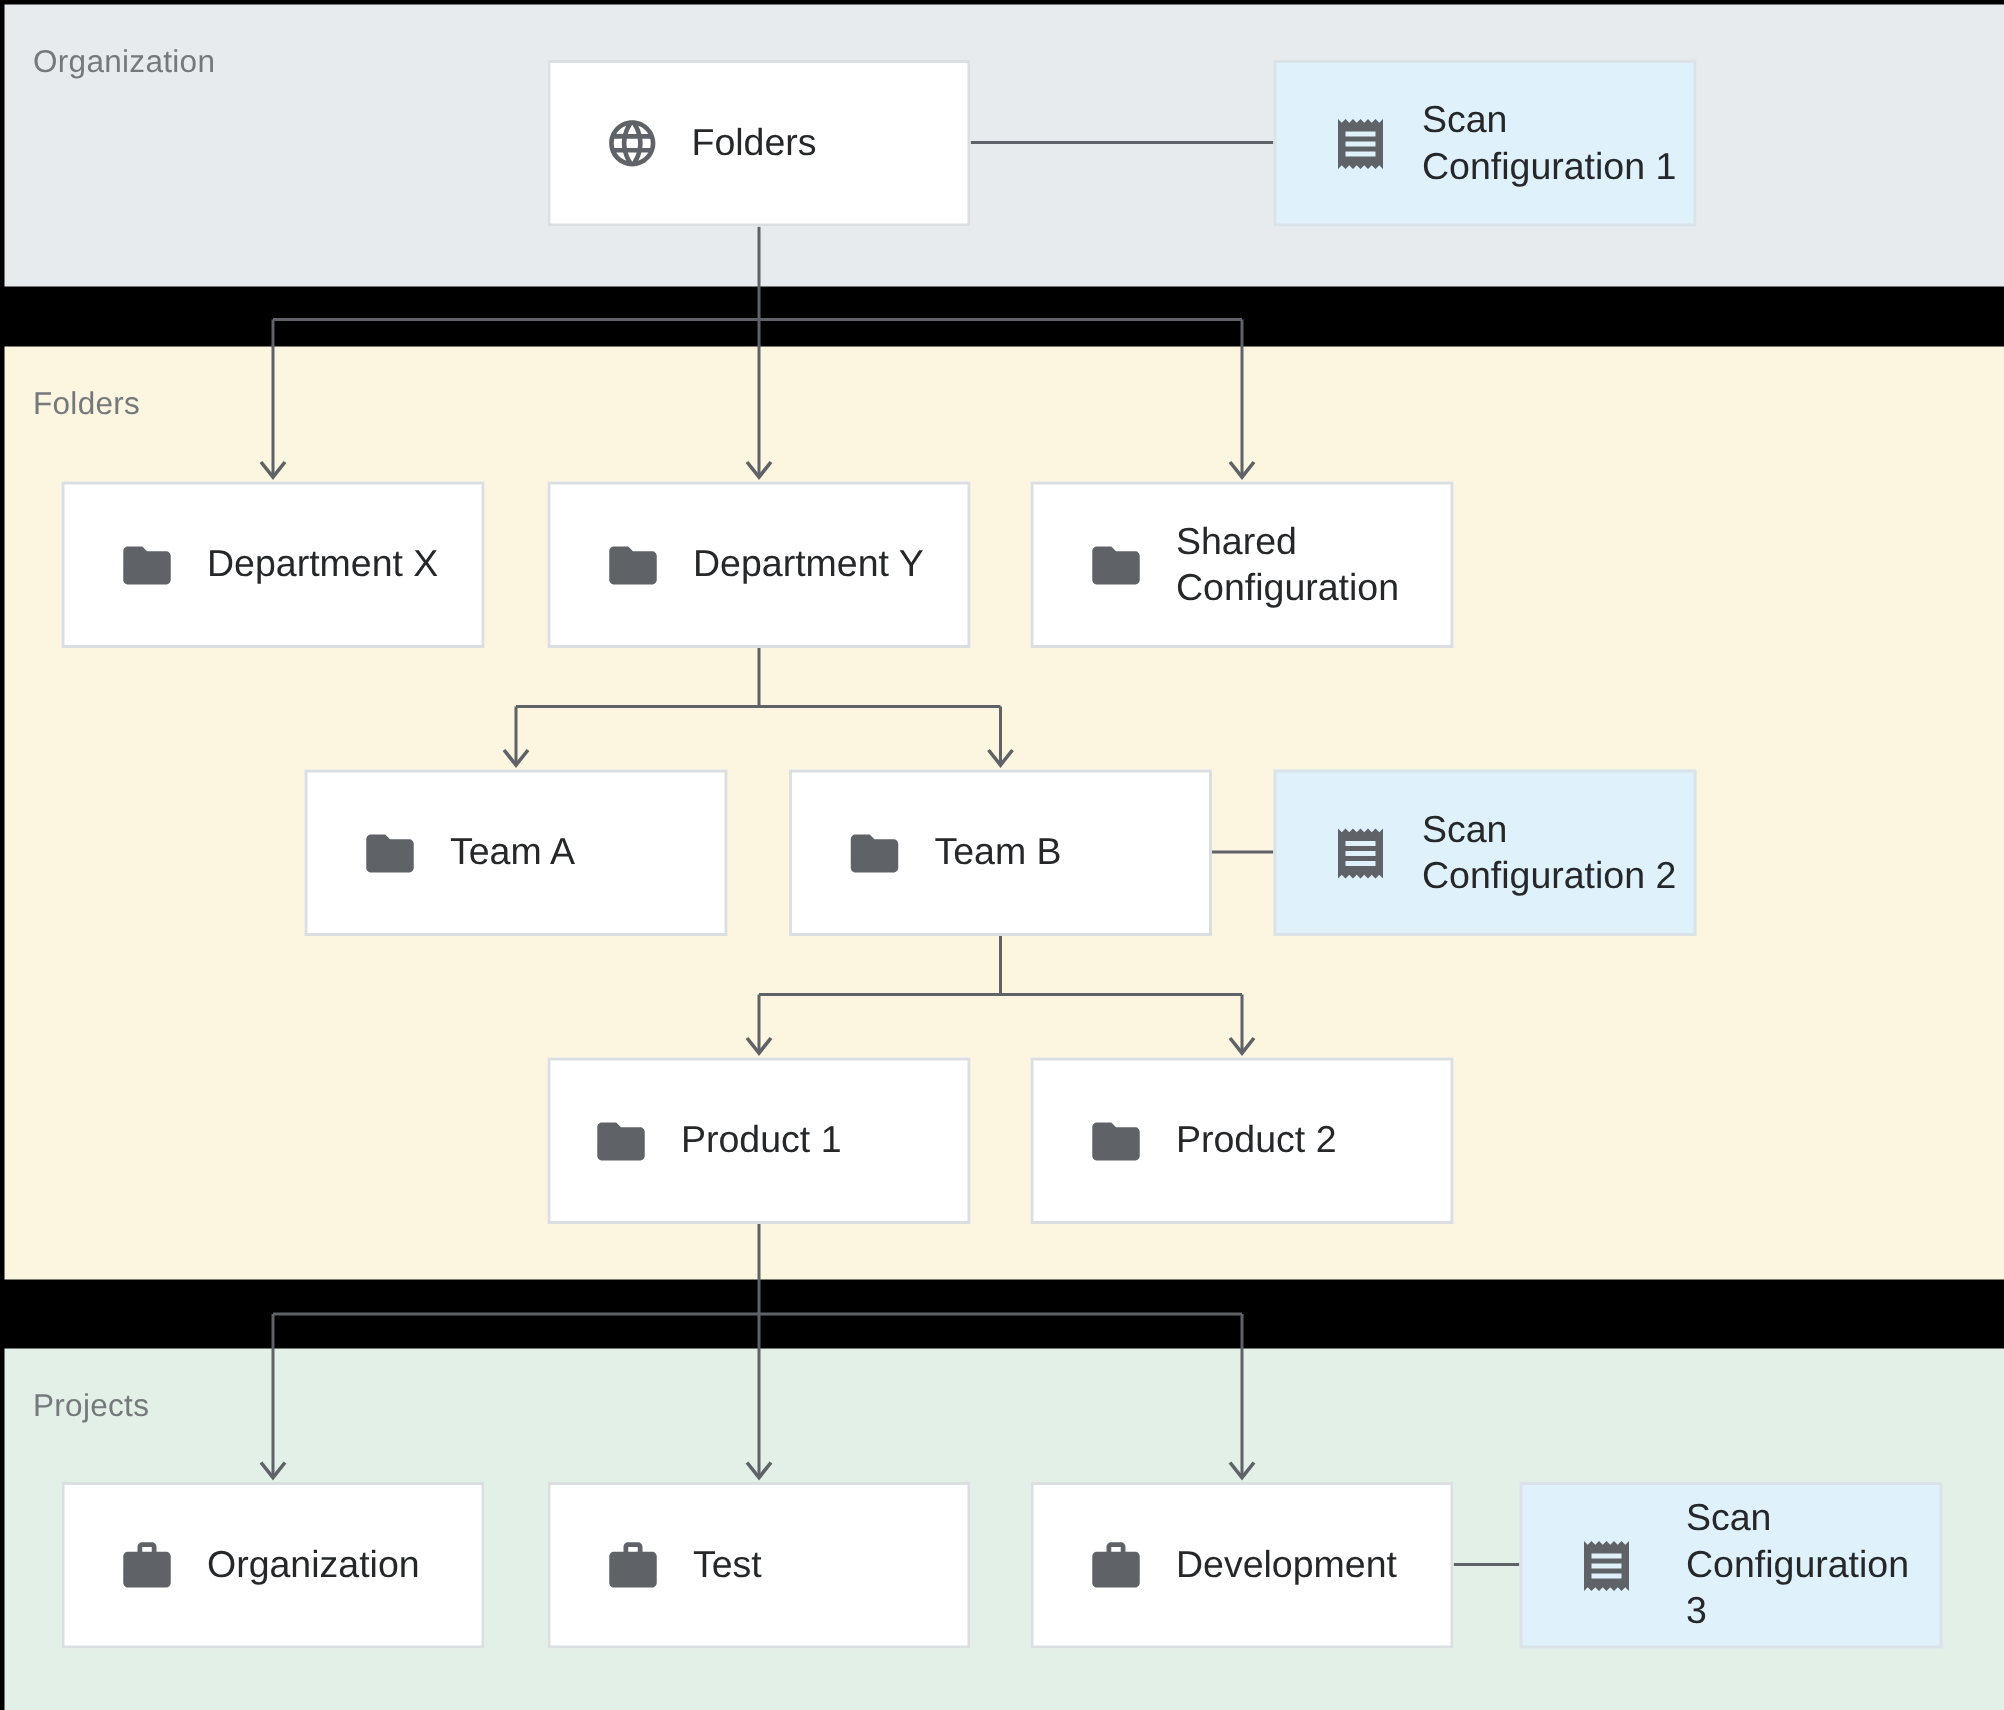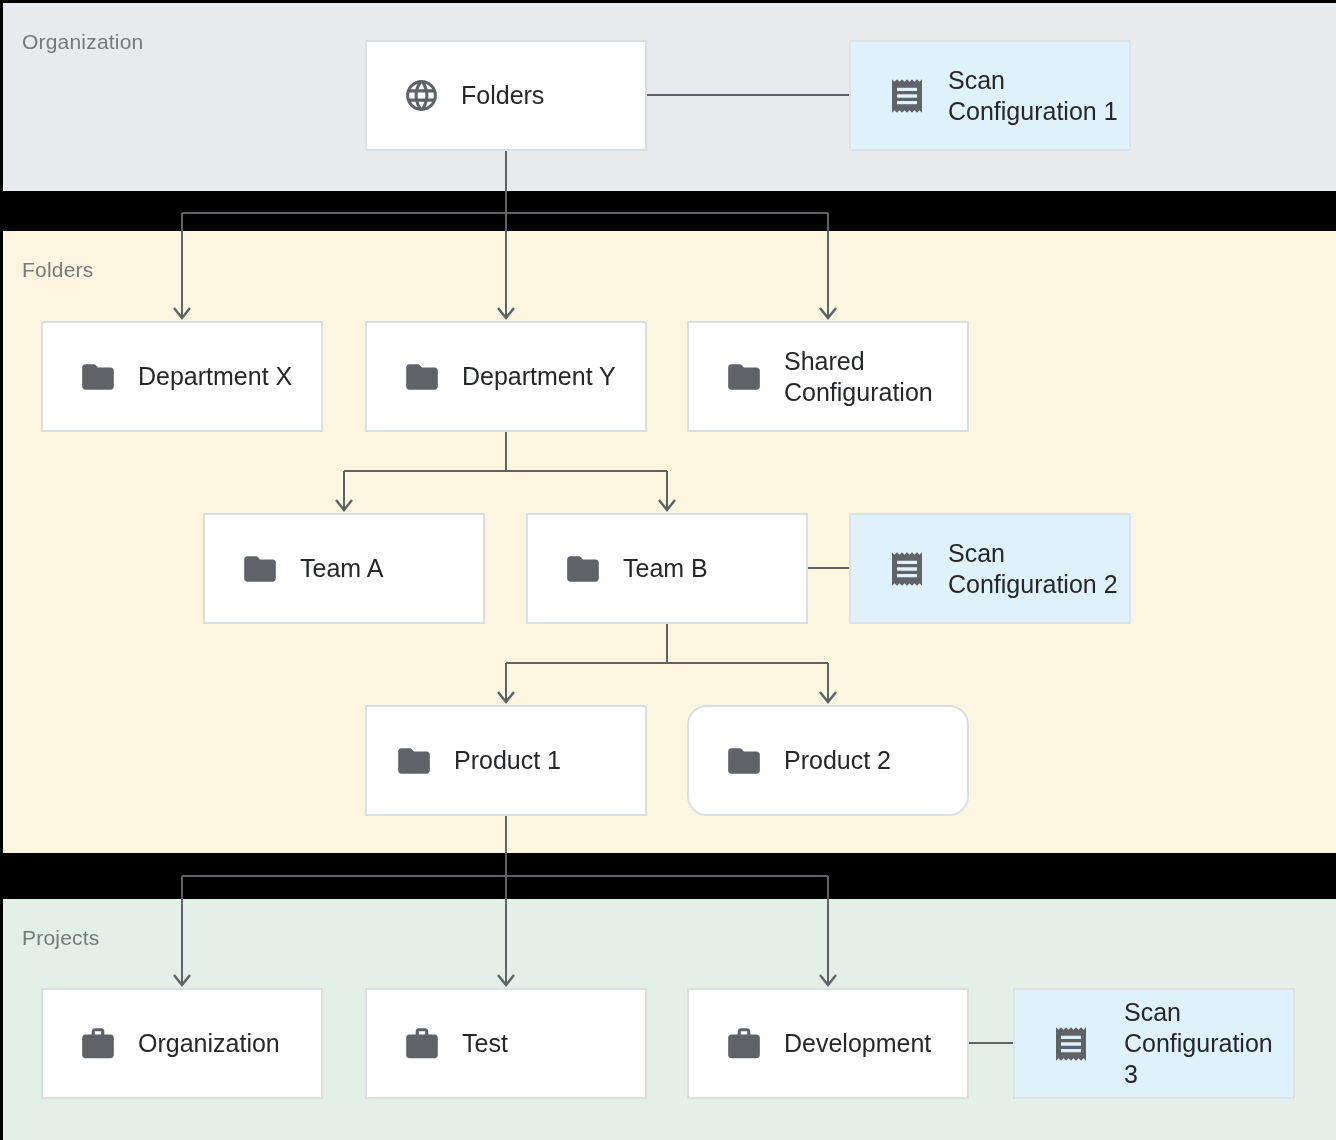--- a/index.html
+++ b/index.html
@@ -182,21 +182,21 @@
 
   <div class="node" style="left:365px; top:705px;padding-left:28px;">
     <span class="icon">
       <svg width="38" height="38" viewBox="0 0 24 24" fill="#5f6368">
           <path d="M10 4H4c-1.1 0-1.99.9-1.99 2L2 18c0 1.1.9 2 2 2h16c1.1 0 2-.9 2-2V8c0-1.1-.9-2-2-2h-8l-2-2z"></path>
         </svg>
     </span>
     <span class="label">Product 1</span>
   </div>
 
-  <div class="node" style="left:687px; top:705px;border-radius:20px;">
+  <div class="node" style="left:687px; top:705px;">
     <span class="icon">
       <svg width="38" height="38" viewBox="0 0 24 24" fill="#5f6368">
           <path d="M10 4H4c-1.1 0-1.99.9-1.99 2L2 18c0 1.1.9 2 2 2h16c1.1 0 2-.9 2-2V8c0-1.1-.9-2-2-2h-8l-2-2z"></path>
         </svg>
     </span>
     <span class="label">Product 2</span>
   </div>
 
   <div class="node" style="left:41px; top:988px;">
     <span class="icon">

